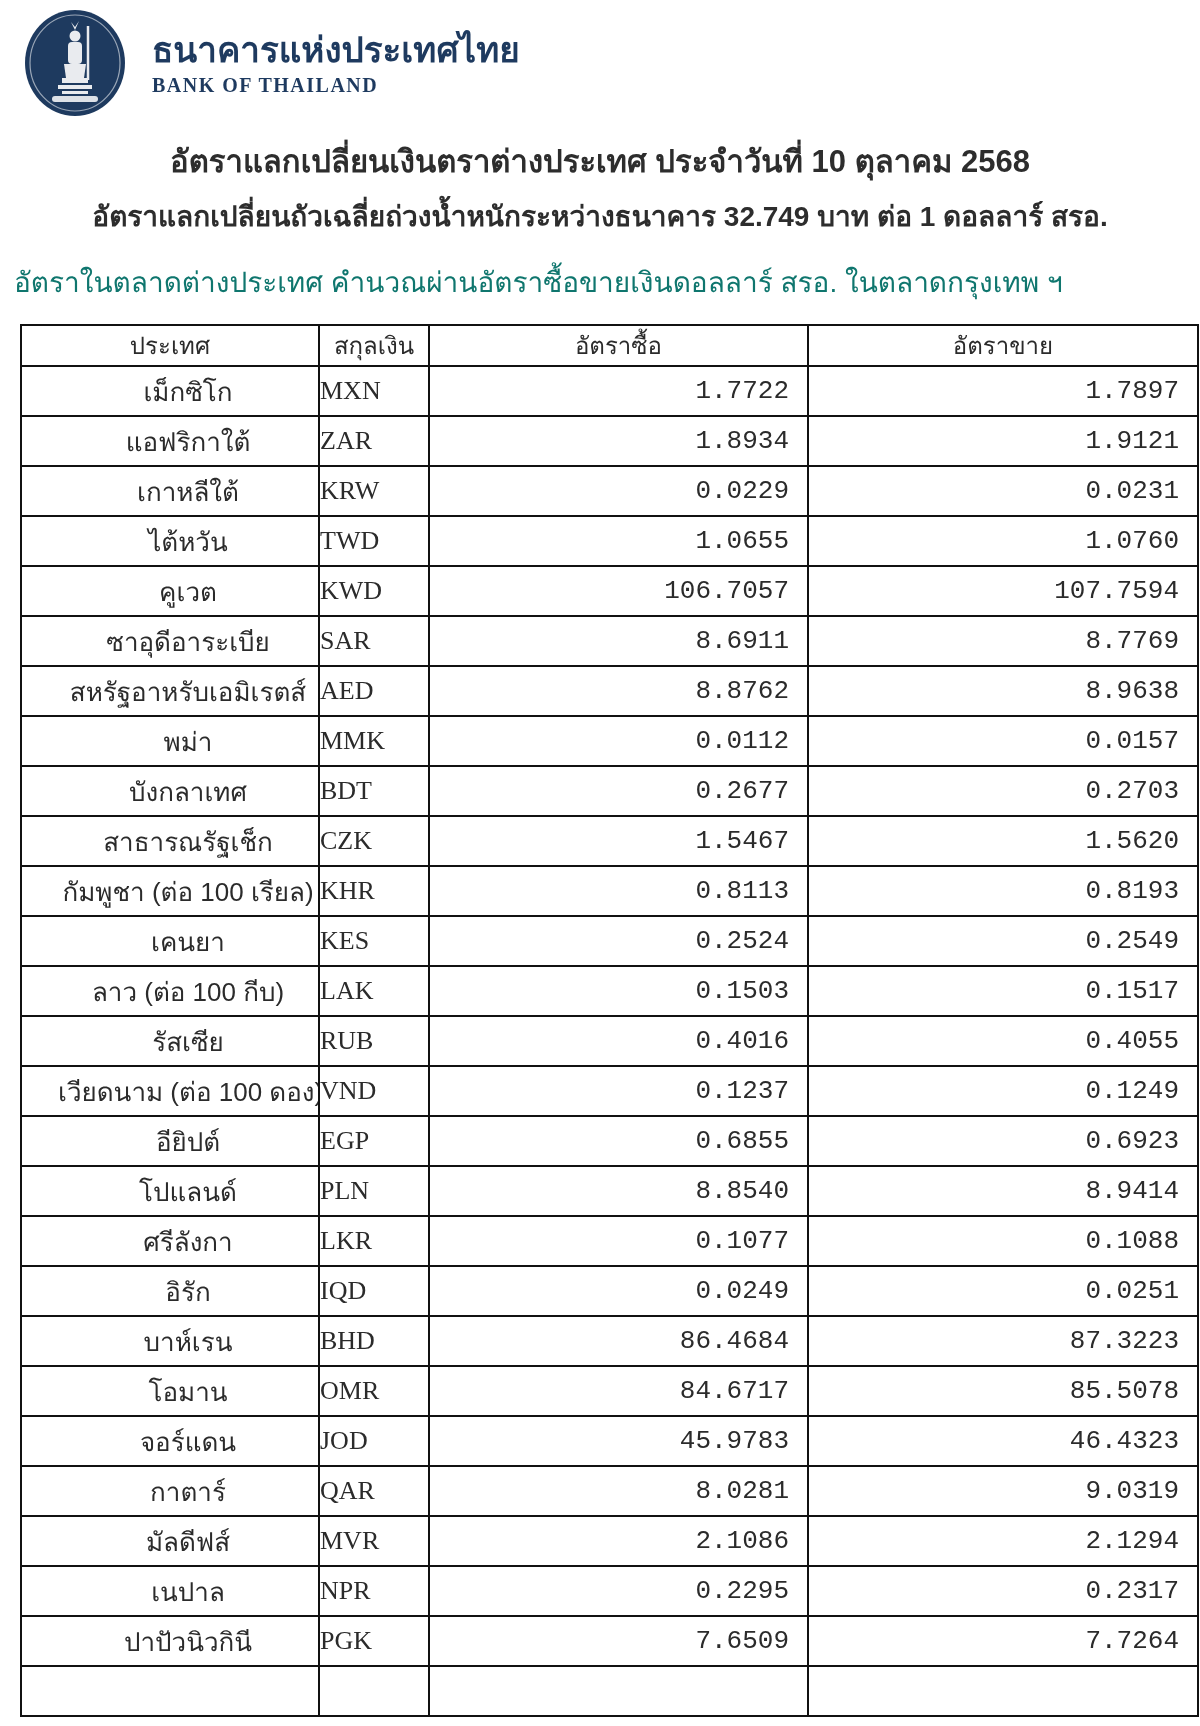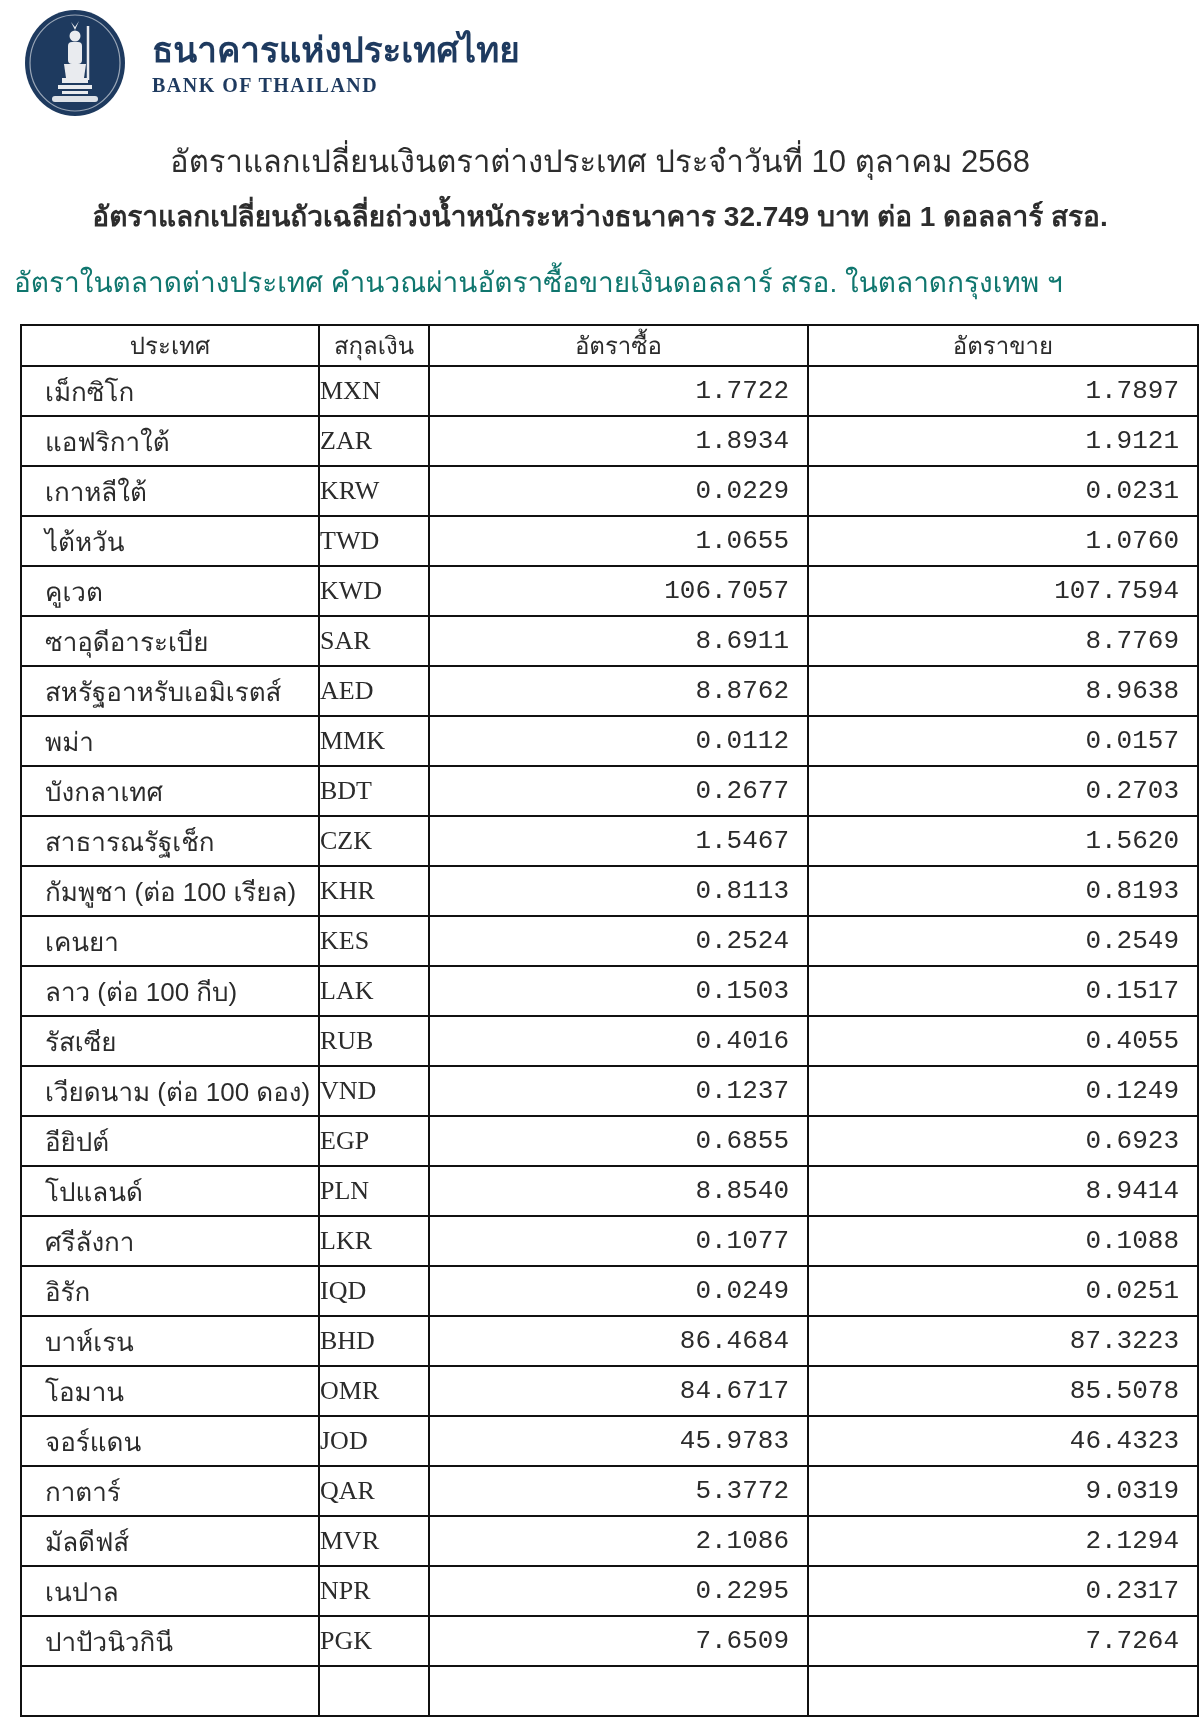--- a/index.html
+++ b/index.html
@@ -35,21 +35,21 @@
     font-weight: 700;
     letter-spacing: 1.5px;
     color: #1e3a5f;
     margin-top: 4px;
   }
 
   
   .doc-title {
     text-align: center;
     font-size: 31px;
-    font-weight: 400;
+    font-weight: 700;
     color: #2d2d2d;
     margin-top: 18px;
   }
   .doc-subtitle {
     text-align: center;
     font-size: 28px;
     font-weight: 600;
     color: #2d2d2d;
     margin-top: 8px;
   }
@@ -84,21 +84,21 @@
   table.rates td {
     height: 50px;
     font-size: 26px;
     font-weight: 500;
     vertical-align: middle;
   }
   col.c-country  { width: 298px; }
   col.c-code     { width: 110px; }
   col.c-buy      { width: 379px; }
   col.c-sell     { width: 390px; }
-  td.td-country { text-align: left;  padding-left: 23px; }
+  td.td-country { text-align: center;  padding-left: 36px; }
   td.td-code    { text-align: left; font-family: Liberation Serif, serif; }
   td.td-rate    { text-align: right; padding-right: 18px; font-family: Liberation Mono, monospace; }
 </style>
 </head>
 <body>
 
 <div class="page">
 
   <div class="org-header">
     <div class="logo-wrap">
@@ -273,21 +273,21 @@
         </tr>
         <tr>
           <td class="td-country">จอร์แดน</td>
           <td class="td-code">JOD</td>
           <td class="td-rate">45.9783</td>
           <td class="td-rate">46.4323</td>
         </tr>
         <tr>
           <td class="td-country">กาตาร์</td>
           <td class="td-code">QAR</td>
-          <td class="td-rate">5.3772</td>
+          <td class="td-rate">8.0281</td>
           <td class="td-rate">9.0319</td>
         </tr>
         <tr>
           <td class="td-country">มัลดีฟส์</td>
           <td class="td-code">MVR</td>
           <td class="td-rate">2.1086</td>
           <td class="td-rate">2.1294</td>
         </tr>
         <tr>
           <td class="td-country">เนปาล</td>

